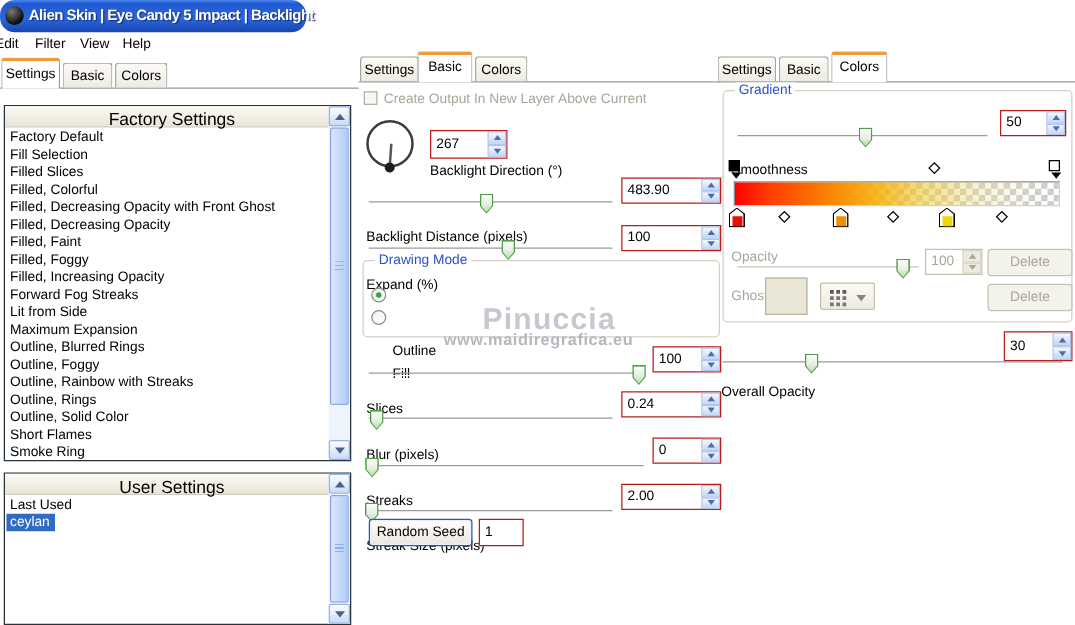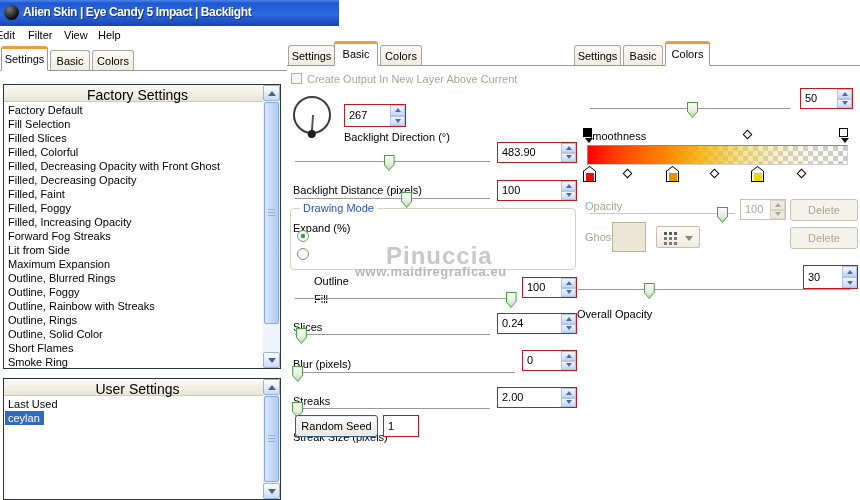--- a/index.html
+++ b/index.html
@@ -4,22 +4,22 @@
 <style>
   * { margin:0; padding:0; box-sizing:border-box; }
   html,body { width:860px; height:500px; overflow:hidden; background:#fff;
               font-family:"Liberation Sans", sans-serif; }
   #stage { position:relative; width:860px; height:500px; background:#fff; }
 
   .lbl  { position:absolute; font-size:11px; color:#000; white-space:nowrap;margin-top:44px; }
   .glbl { position:absolute; font-size:11px; color:#a2a89b; white-space:nowrap; }
 
   
-  #titlebar { position:absolute; left:0; top:0; width:339px; height:26px;
-    background:linear-gradient(180deg,#4a86ec 0%,#2058d0 12%,#2d68e0 55%,#1745b2 100%); }
+  #titlebar { position:absolute; left:0; top:0; width:245px; height:26px;
+    background:linear-gradient(180deg,#4a86ec 0%,#2058d0 12%,#2d68e0 55%,#1745b2 100%);border-radius:12px; }
   #app-icon { position:absolute; left:4px; top:5px; width:15px; height:15px; border-radius:50%;
     background:radial-gradient(circle at 35% 30%,#7a7a7a,#0a0a0a 70%); }
   #title-text { position:absolute; left:23px; top:5px; color:#fff; font-weight:bold;
     font-size:12px; letter-spacing:-0.4px; text-shadow:1px 1px 1px #123070; white-space:nowrap; }
   #menubar { position:absolute; left:0; top:26px; width:287px; height:20px; background:#fff; }
   .menu-item { position:absolute; top:3px; font-size:11px; color:#000; }
 
   
   .tabstrip { position:absolute; height:25px; border-bottom:1px solid #929b9d; background:#fff; }
   .tab { position:absolute; bottom:0; height:20px; background:linear-gradient(#fbfaf6,#eeece1);
@@ -365,20 +365,23 @@
   <div class="spinbox" style="left:383px;top:415px;width:36px;height:22px">
     <span class="val" style="padding-top:4px">1</span>
   </div>
 
   <div class="tabstrip" style="left:573px;top:41px;width:287px">
     <div class="tab" style="left:1px;width:47px">Settings</div>
     <div class="tab" style="left:50px;width:40px">Basic</div>
     <div class="tab selected" style="left:92px;width:45px">Colors</div>
   </div>
 
+  <div class="group" style="left:578px;top:72px;width:280px;height:186px">
+    <div class="group-label">Gradient</div>
+  </div>
 
   <div class="lbl" style="left:585px;top:86px">Smoothness</div>
   <div class="track" style="left:590px;top:108px;width:200px">
     <div class="thumb" style="left:calc(51% - 5px)">
         <i></i>
       </div>
   </div>
   <div class="spinbox" style="left:800px;top:88px;width:53px">
     <span class="val">50</span>
     <span class="arrows">

